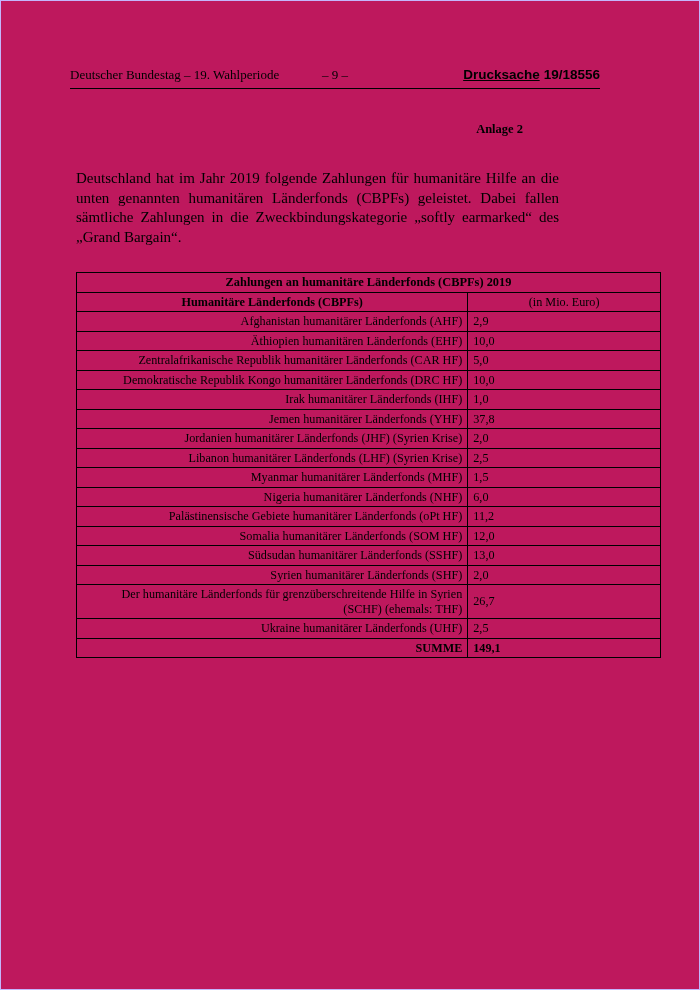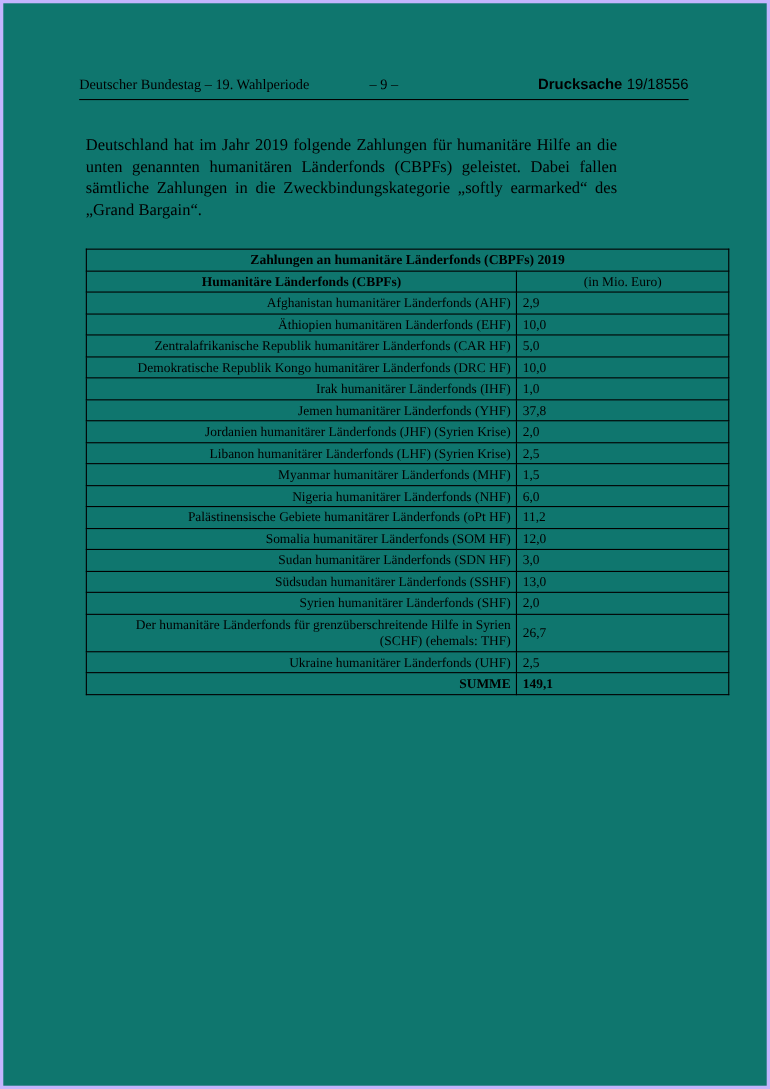--- a/index.html
+++ b/index.html
@@ -7,23 +7,23 @@
     padding: 0;
     background: #ffffff;
     font-family: "Liberation Serif", serif;
     color: #000;
   }
   .page {
     position: relative;
     width: 700px;
     height: 990px;
     box-sizing: border-box;
-    background: #0f766e;
-    border: 3px solid #c4b5fd;
-    padding: 66px 71px 0 69px;
+    background: #be185d;
+    border: 1px solid #c4b5fd;
+    padding: 66px 99px 0 69px;
   }
   
   .doc-header {
     position: relative;
     display: flex;
     justify-content: space-between;
     align-items: baseline;
     font-size: 13px;
     line-height: 16px;
   }
@@ -32,22 +32,22 @@
     position: absolute;
     left: 50%;
     transform: translateX(-50%);
     white-space: nowrap;
   }
   .doc-header .hdr-right {
     white-space: nowrap;
     font-family: "Liberation Sans", sans-serif;
     font-size: 13.5px;
   }
-  .doc-header .hdr-right .ds-label { font-weight: bold; }
-  .doc-header .hdr-right .ds-number { font-weight: normal; margin-left: 4px; }
+  .doc-header .hdr-right .ds-label { font-weight: bold; text-decoration: underline; }
+  .doc-header .hdr-right .ds-number { font-weight: bold; margin-left: 4px; }
   .header-rule {
     border-bottom: 1.2px solid #000;
     margin-top: 5px;
   }
   
   .annex {
     margin-top: 33px;
     text-align: right;
     padding-right: 77px;
     font-weight: bold;
@@ -106,20 +106,21 @@
   <header class="doc-header">
     <span class="hdr-left">Deutscher Bundestag – 19. Wahlperiode</span>
     <span class="hdr-center">– 9 –</span>
     <span class="hdr-right">
       <span class="ds-label">Drucksache</span><span class="ds-number">19/18556</span>
     </span>
   </header>
 
   <div class="header-rule"></div>
 
+  <div class="annex">Anlage 2</div>
 
   <div class="content-col">
 
     <p class="intro">Deutschland hat im Jahr 2019 folgende Zahlungen für humanitäre Hilfe an die unten genannten humanitären Länderfonds (CBPFs) geleistet. Dabei fallen sämtliche Zahlungen in die Zweckbindungskategorie „softly earmarked“ des „Grand Bargain“.</p>
 
     <table class="funds">
       <thead>
         <tr>
           <th colspan="2" class="tbl-title">Zahlungen an humanitäre Länderfonds (CBPFs) 2019</th>
         </tr>
@@ -171,24 +172,20 @@
           </tr>
           <tr>
             <td class="fund-cell">Palästinensische Gebiete humanitärer Länderfonds (oPt HF)</td>
             <td class="value-cell">11,2</td>
           </tr>
           <tr>
             <td class="fund-cell">Somalia humanitärer Länderfonds (SOM HF)</td>
             <td class="value-cell">12,0</td>
           </tr>
           <tr>
-            <td class="fund-cell">Sudan humanitärer Länderfonds (SDN HF)</td>
-            <td class="value-cell">3,0</td>
-          </tr>
-          <tr>
             <td class="fund-cell">Südsudan humanitärer Länderfonds (SSHF)</td>
             <td class="value-cell">13,0</td>
           </tr>
           <tr>
             <td class="fund-cell">Syrien humanitärer Länderfonds (SHF)</td>
             <td class="value-cell">2,0</td>
           </tr>
           <tr>
             <td class="fund-cell">Der humanitäre Länderfonds für grenzüberschreitende Hilfe in Syrien (SCHF) (ehemals: THF)</td>
             <td class="value-cell">26,7</td>

